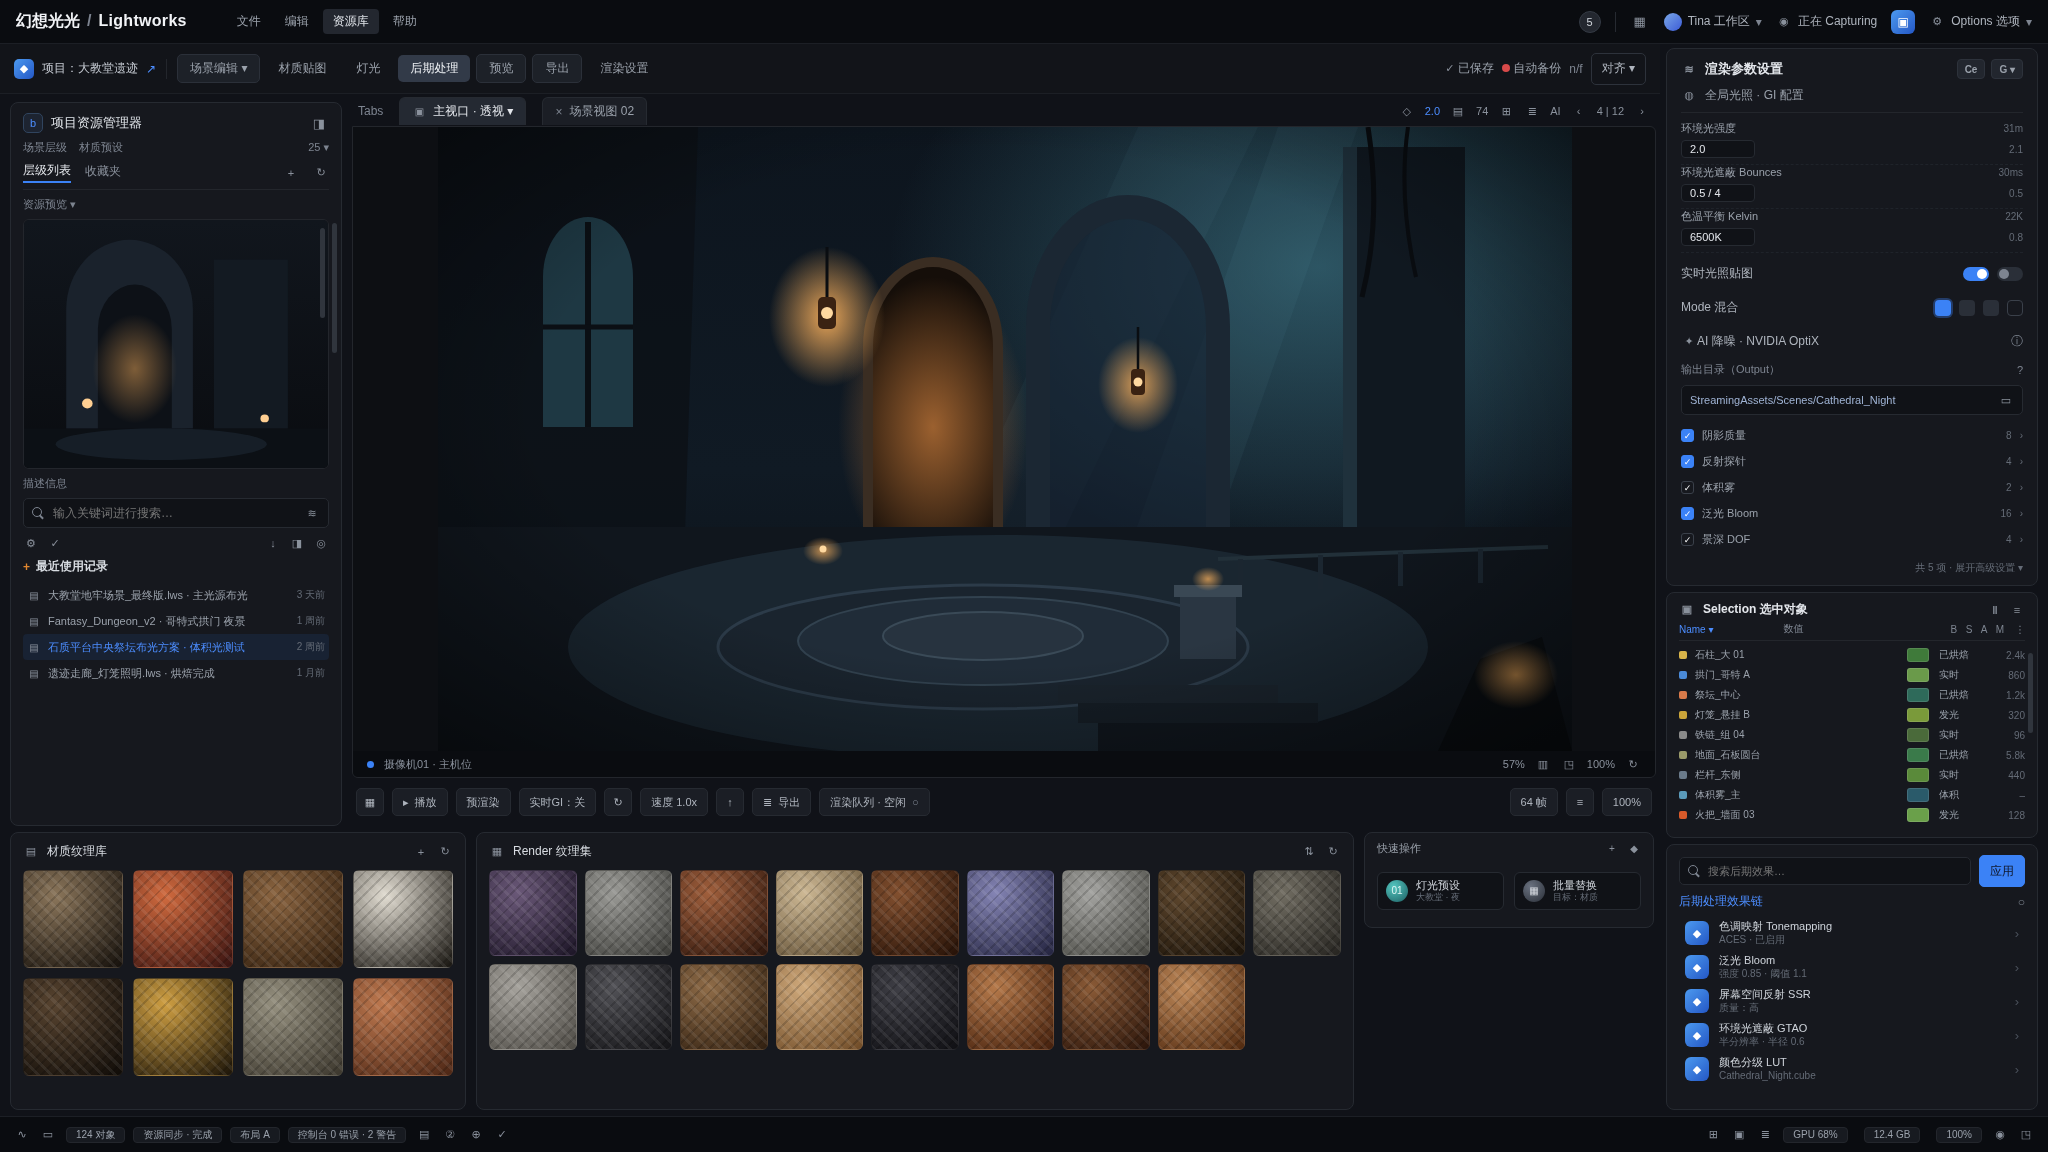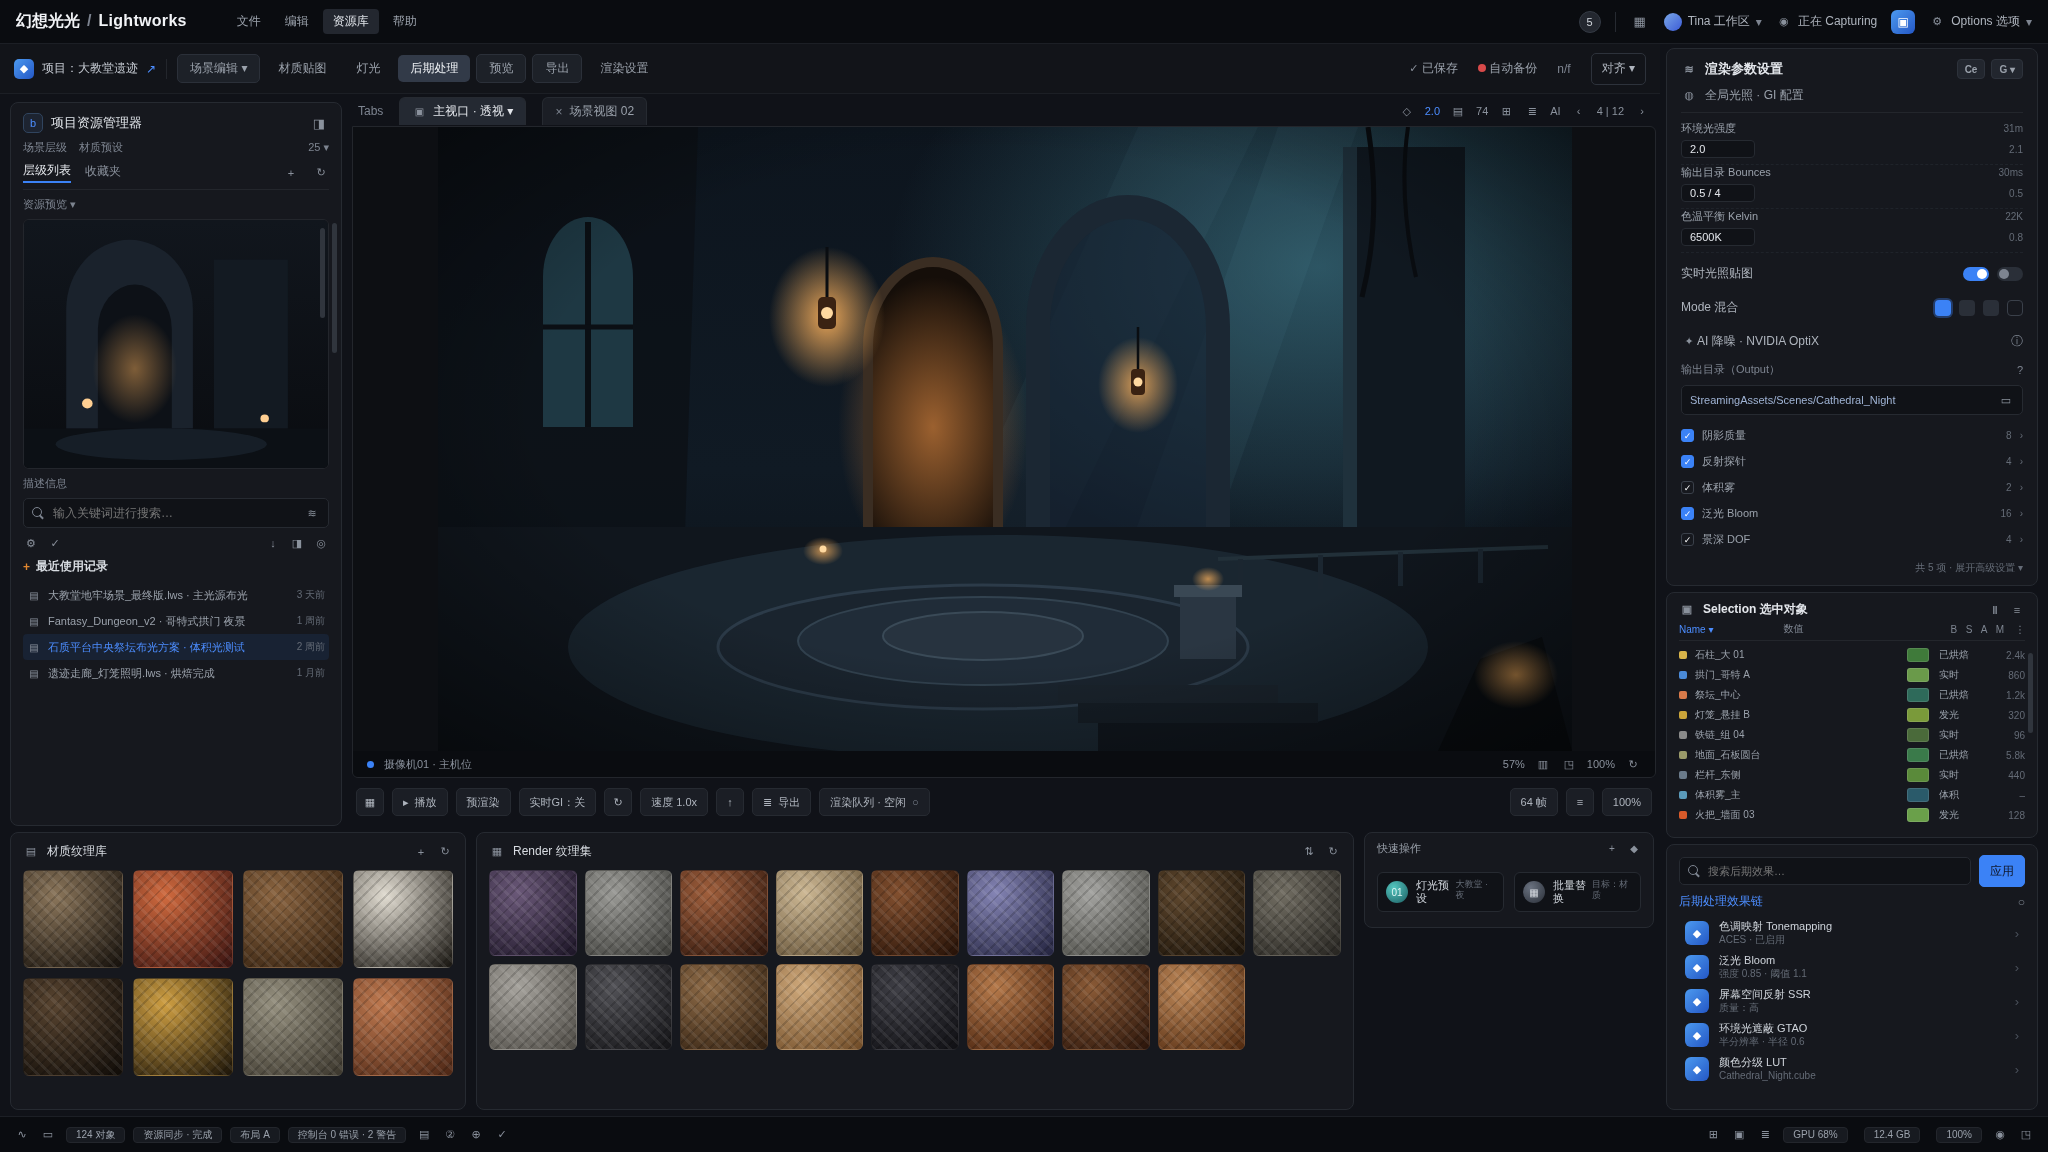--- a/index.html
+++ b/index.html
@@ -35,21 +35,21 @@
   .vdiv{width:1px;height:20px;background:#262a31}
 
   
   #ribbon{position:absolute;left:0;top:44px;width:1660px;height:50px;background:#121419;border-bottom:1px solid #1c1f25;display:flex;align-items:center;padding:0 14px;gap:10px}
   .proj{display:flex;align-items:center;gap:8px;font-size:12px;color:#c3c8d0;padding-right:10px;border-right:1px solid #23262c}
   .proj-ico{width:20px;height:20px;border-radius:5px;background:linear-gradient(135deg,#4c9af0,#2457c5);display:flex;align-items:center;justify-content:center;color:#fff;font-size:11px}
   #ribbon .tabs{display:flex;align-items:center;gap:6px}
   .rtab{padding:5px 12px;border-radius:5px;font-size:12px;color:#9aa1ab;cursor:pointer;white-space:nowrap}
   .rtab.chip{background:#1d2128;border:1px solid #2b3039}
   .rtab.active{background:#323a48;color:#eef1f5}
-  #ribbon .rb-right{margin-left:auto;display:flex;align-items:center;gap:20px;font-size:12px;color:#9aa1ab}
+  #ribbon .rb-right{margin-left:auto;display:flex;align-items:center;gap:8px;font-size:12px;color:#9aa1ab}
   .rec-dot{width:8px;height:8px;border-radius:50%;background:#d84a4a;display:inline-block}
 
   
   #explorer{left:10px;top:102px;width:332px;height:724px;padding:10px 12px;display:flex;flex-direction:column;gap:7px}
   .exp-head{display:flex;align-items:center;gap:8px;font-size:13px;color:#dfe3e8}
   .exp-head .sq{width:20px;height:20px;border-radius:5px;background:#1d2431;border:1px solid #30445e;color:#4c8dff;display:flex;align-items:center;justify-content:center;font-size:11px}
   .exp-subtabs{display:flex;align-items:center;gap:12px;font-size:11px;color:#7d8490}
   .exp-tabs{display:flex;align-items:center;gap:14px;border-bottom:1px solid #23262c;padding-bottom:6px;font-size:12px}
   .exp-tab{color:#8a919c;cursor:pointer;padding-bottom:2px}
   .exp-tab.active{color:#e4e7ec;border-bottom:2px solid #3b82f6}
@@ -144,21 +144,21 @@
   .tex-grid-9 .swatch{height:86px}
   .swatch::after{content:"";position:absolute;inset:0;background:repeating-linear-gradient(45deg,rgba(255,255,255,.07) 0 3px,transparent 3px 9px),repeating-linear-gradient(-45deg,rgba(0,0,0,.16) 0 2px,transparent 2px 8px)}
 
   #quick{left:1364px;top:832px;width:290px;height:96px;padding:8px 12px;display:flex;flex-direction:column;gap:16px}
   .qk-head{display:flex;align-items:center;font-size:11px;color:#9aa1ab}
   .qk-head .tail{margin-left:auto;display:flex;gap:8px}
   .qk-body{display:flex;align-items:center;gap:10px}
   .qk-item{flex:1;display:flex;align-items:center;gap:8px;background:#101217;border:1px solid #262a31;border-radius:6px;padding:6px 8px;cursor:pointer}
   .qk-ico{width:22px;height:22px;border-radius:50%;background:radial-gradient(circle at 35% 30%,#54c7c0,#1c5e62);display:flex;align-items:center;justify-content:center;color:#dff6f4;font-size:10px;flex:none}
   .qk-ico.grey{background:radial-gradient(circle at 35% 30%,#6a7280,#2a2f38);color:#d6dae0}
-  .qk-txt{display:flex;flex-direction:row;line-height:1.2;min-width:0}
+  .qk-txt{display:flex;flex-direction:column;line-height:1.2;min-width:0}
   .qk-label{font-size:11px;color:#cfd4db}
   .qk-sub{font-size:9px;color:#646b76}
 
   
   #statusbar{position:absolute;left:0;top:1116px;width:2048px;height:36px;background:#0a0c10;border-top:1px solid #1c1f25;display:flex;align-items:center;gap:10px;padding:0 14px;font-size:11px;color:#8a919c}
   .sb-chip{display:inline-flex;align-items:center;gap:6px;height:16px;padding:0 9px;border-radius:4px;background:#171a20;border:1px solid #23262c;font-size:10px;color:#9aa1ab;cursor:pointer;white-space:nowrap}
   #statusbar .spacer{flex:1}
 </style>
 </head>
 <body>
@@ -485,21 +485,21 @@
             <span class="r">31m</span>
           </div>
           <div class="l2">
             <span class="val">2.0</span>
             <span class="r">2.1</span>
           </div>
         </div>
 
         <div class="param">
           <div class="l1">
-            <span class="lab">输出目录 Bounces</span>
+            <span class="lab">环境光遮蔽 Bounces</span>
             <span class="r">30ms</span>
           </div>
           <div class="l2">
             <span class="val">0.5 / 4</span>
             <span class="r">0.5</span>
           </div>
         </div>
 
         <div class="param">
           <div class="l1">

